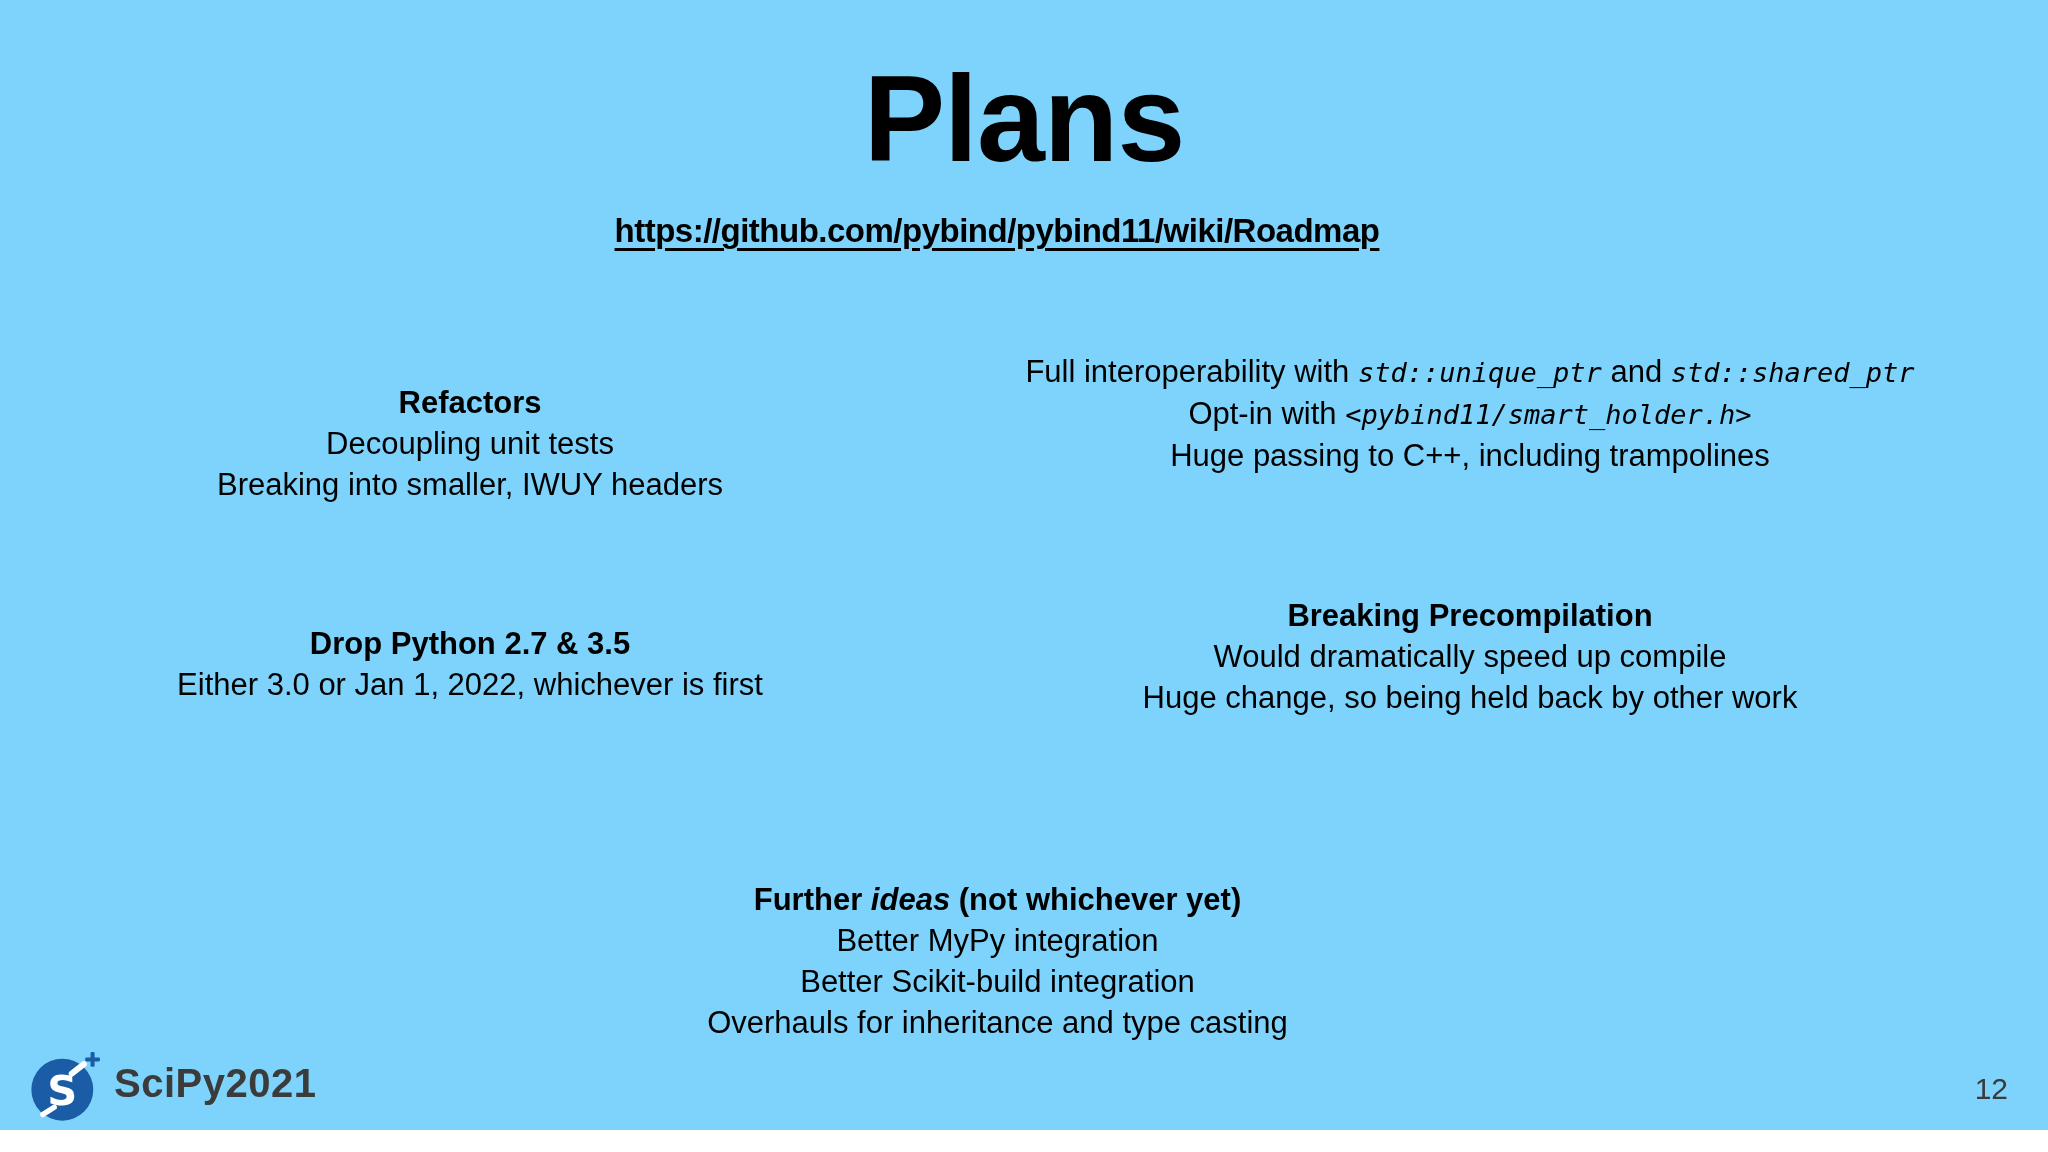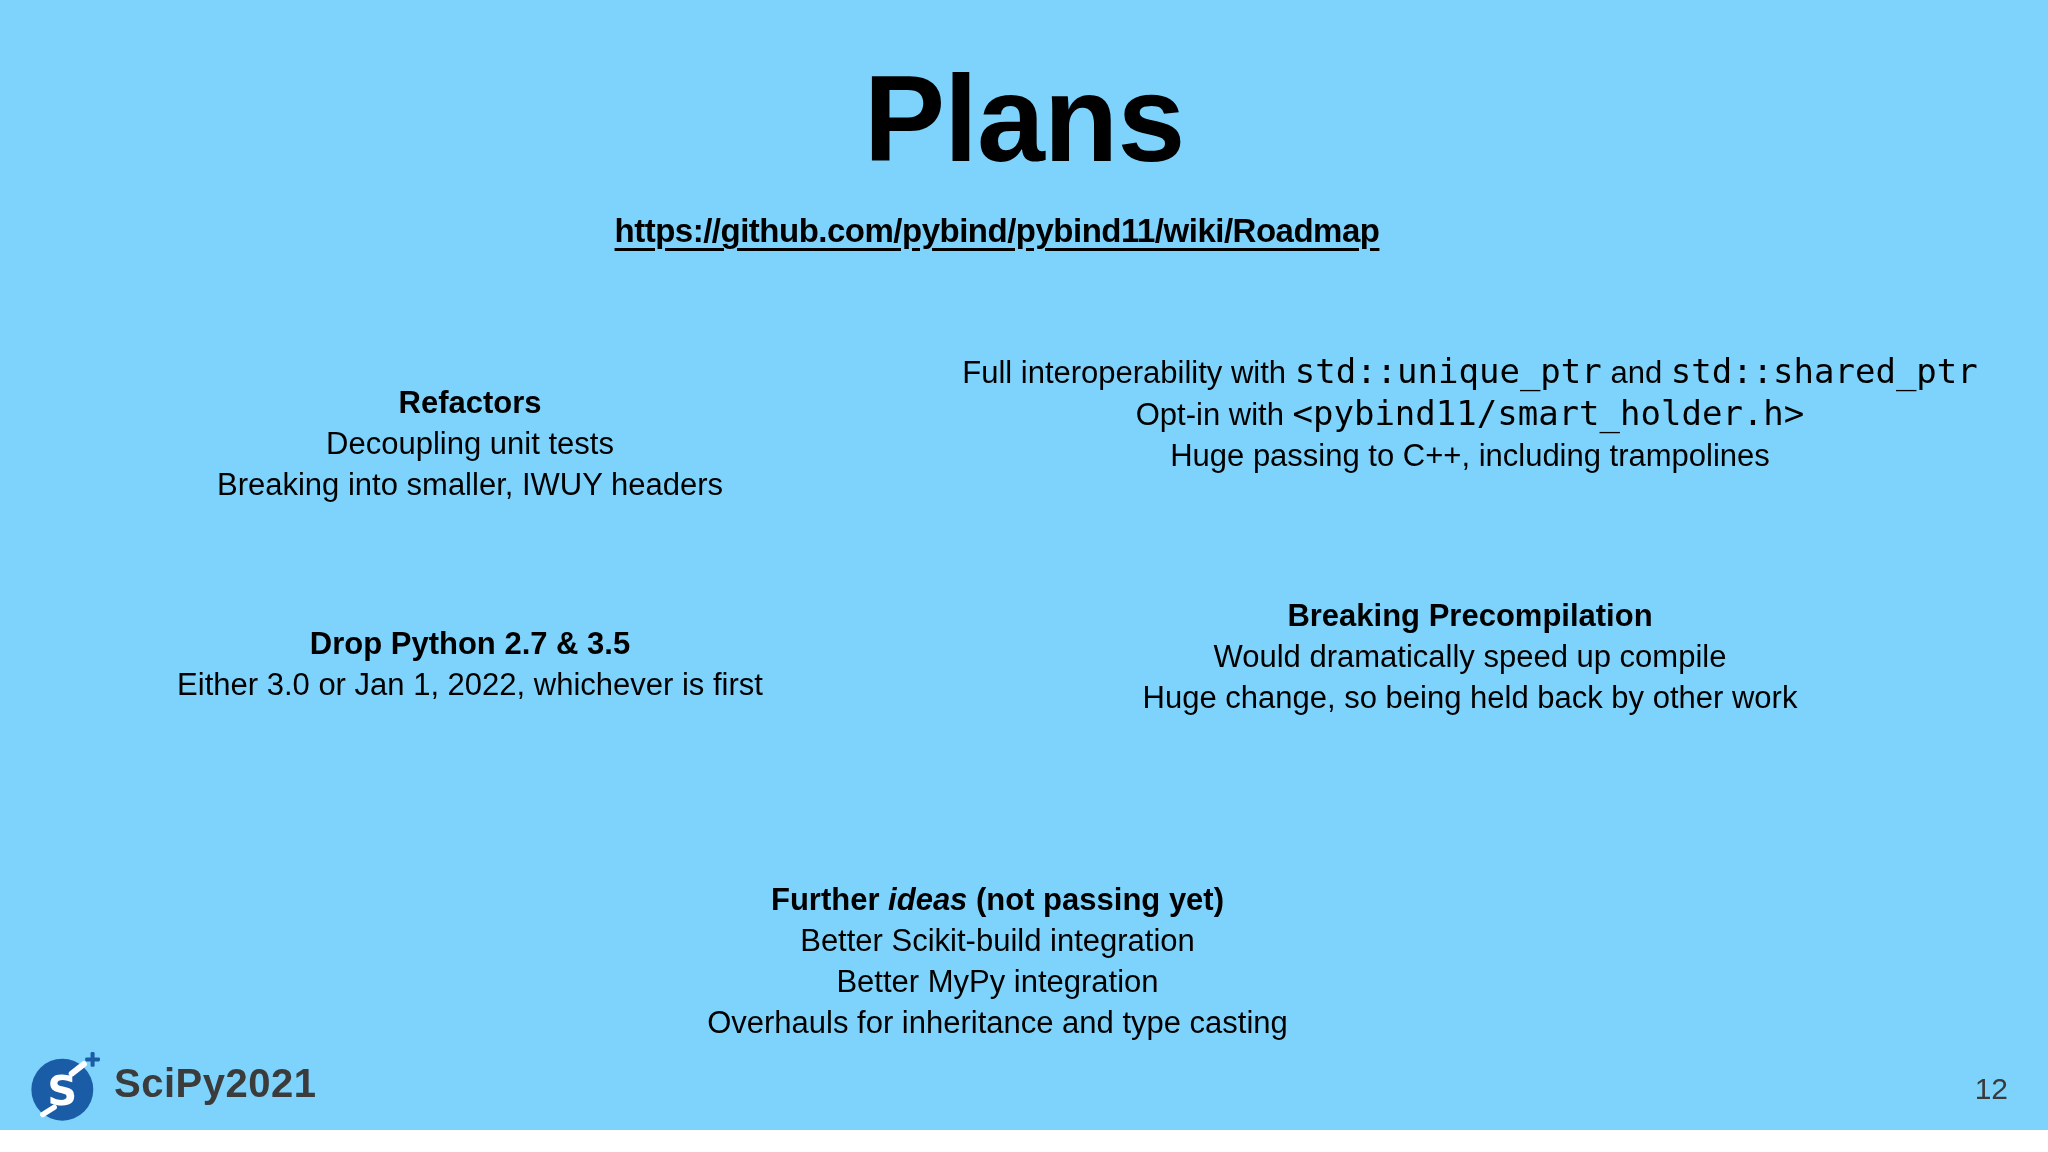--- a/index.html
+++ b/index.html
@@ -51,22 +51,23 @@
     font-weight: 400;
   }
   .block .heading {
     font-weight: 700;
   }
   .block .heading .it {
     font-style: italic;
   }
   code.mono {
     font-family: "DejaVu Sans Mono", monospace;
-    font-size: 34px;
+    font-size: 27px;
     font-weight: 400;
+    font-style: italic;
   }
   .block-refactors    { left: 140px;  top: 382px; width: 660px; }
   .block-smart-holder { left: 900px;  top: 351px; width: 1140px; }
   .block-drop-python  { left: 90px;   top: 623px; width: 760px; }
   .block-precompile   { left: 1020px; top: 595px; width: 900px; }
   .block-further      { left: 590px;  top: 879px; width: 815px; }
 
   .footer-left {
     position: absolute;
     left: 30px;
@@ -123,23 +124,23 @@
     <div>Either 3.0 or Jan 1, 2022, whichever is first</div>
   </div>
 
   <div class="block block-precompile">
     <div class="heading">Breaking Precompilation</div>
     <div>Would dramatically speed up compile</div>
     <div>Huge change, so being held back by other work</div>
   </div>
 
   <div class="block block-further">
-    <div class="heading"><span>Further </span><span class="it">ideas</span><span> (not passing yet)</span></div>
+    <div class="heading"><span>Further </span><span class="it">ideas</span><span> (not whichever yet)</span></div>
+    <div>Better MyPy integration</div>
     <div>Better Scikit-build integration</div>
-    <div>Better MyPy integration</div>
     <div>Overhauls for inheritance and type casting</div>
   </div>
 
   <div class="footer-left">
     <svg class="logo-badge" viewBox="0 0 104 110" aria-hidden="true">
       <circle cx="48" cy="62" r="46" fill="#1a5ca5"></circle>
       <text x="48" y="84" text-anchor="middle" font-family="DejaVu Sans, sans-serif" font-weight="bold" font-size="62" fill="#ffffff">S</text>
       <line x1="62" y1="38" x2="80" y2="24" stroke="#ffffff" stroke-width="9" stroke-linecap="round"></line>
       <line x1="36" y1="88" x2="19" y2="99" stroke="#ffffff" stroke-width="8" stroke-linecap="round"></line>
       <g fill="#1a5ca5">

